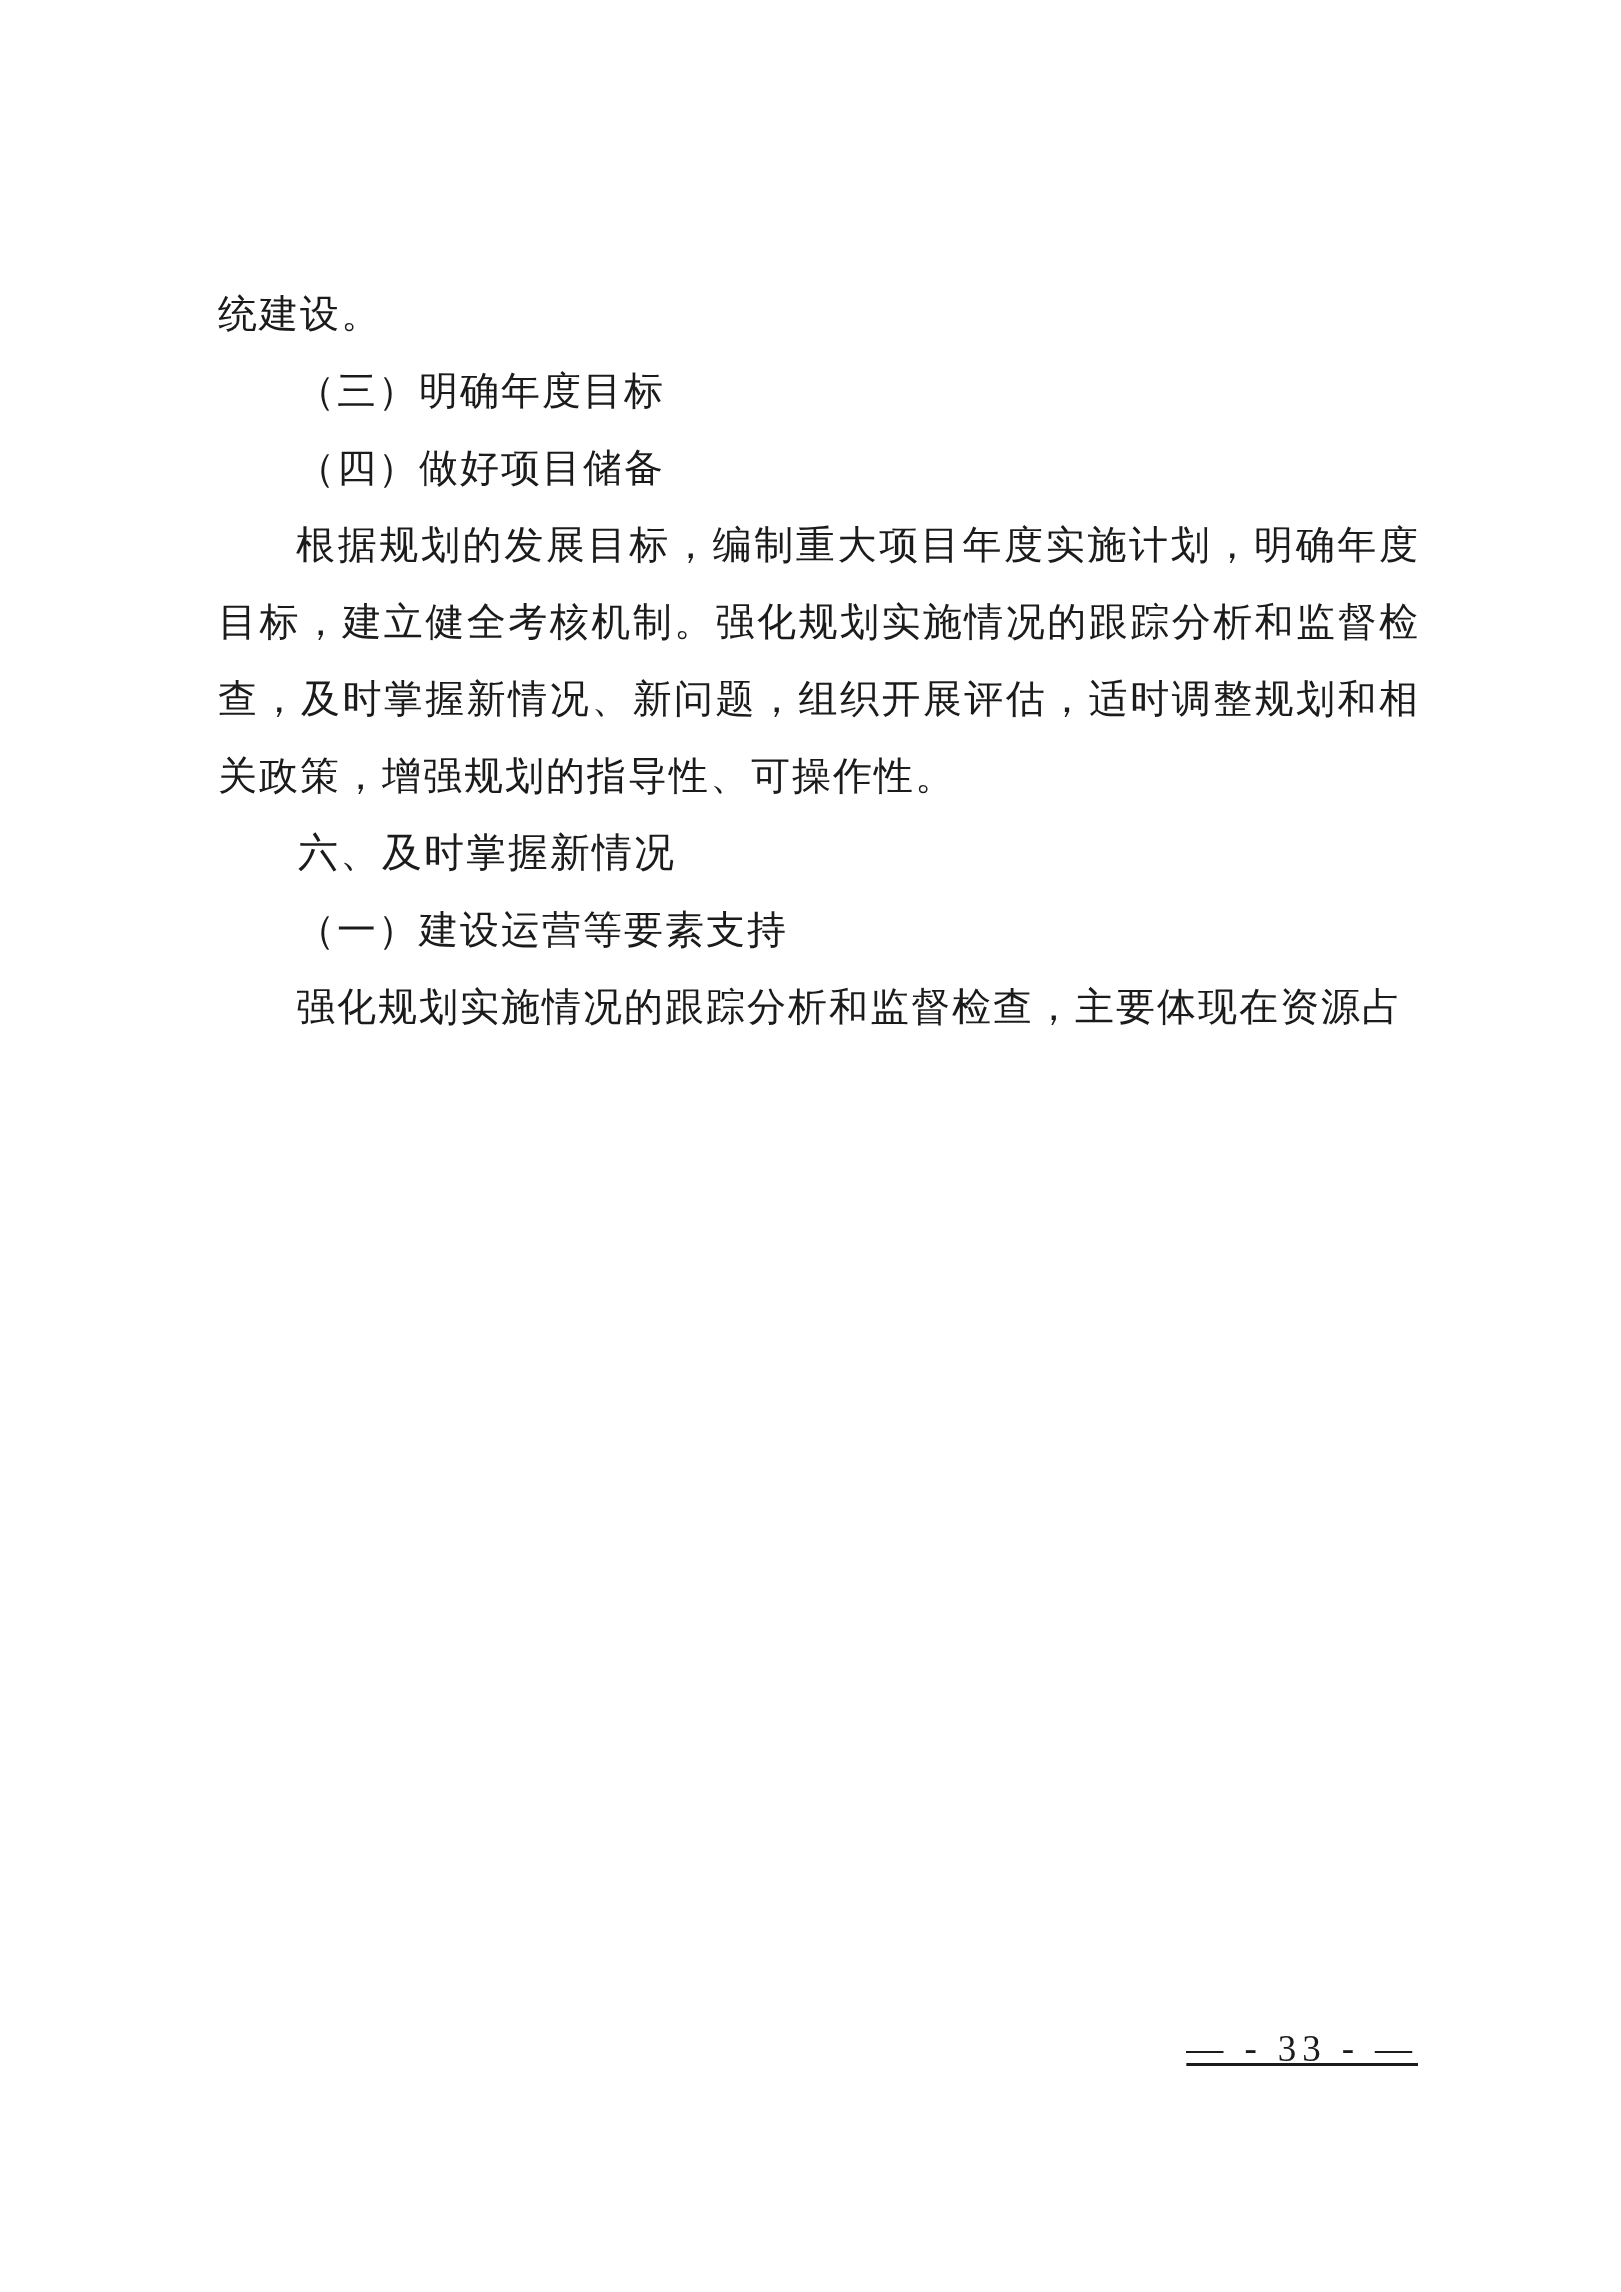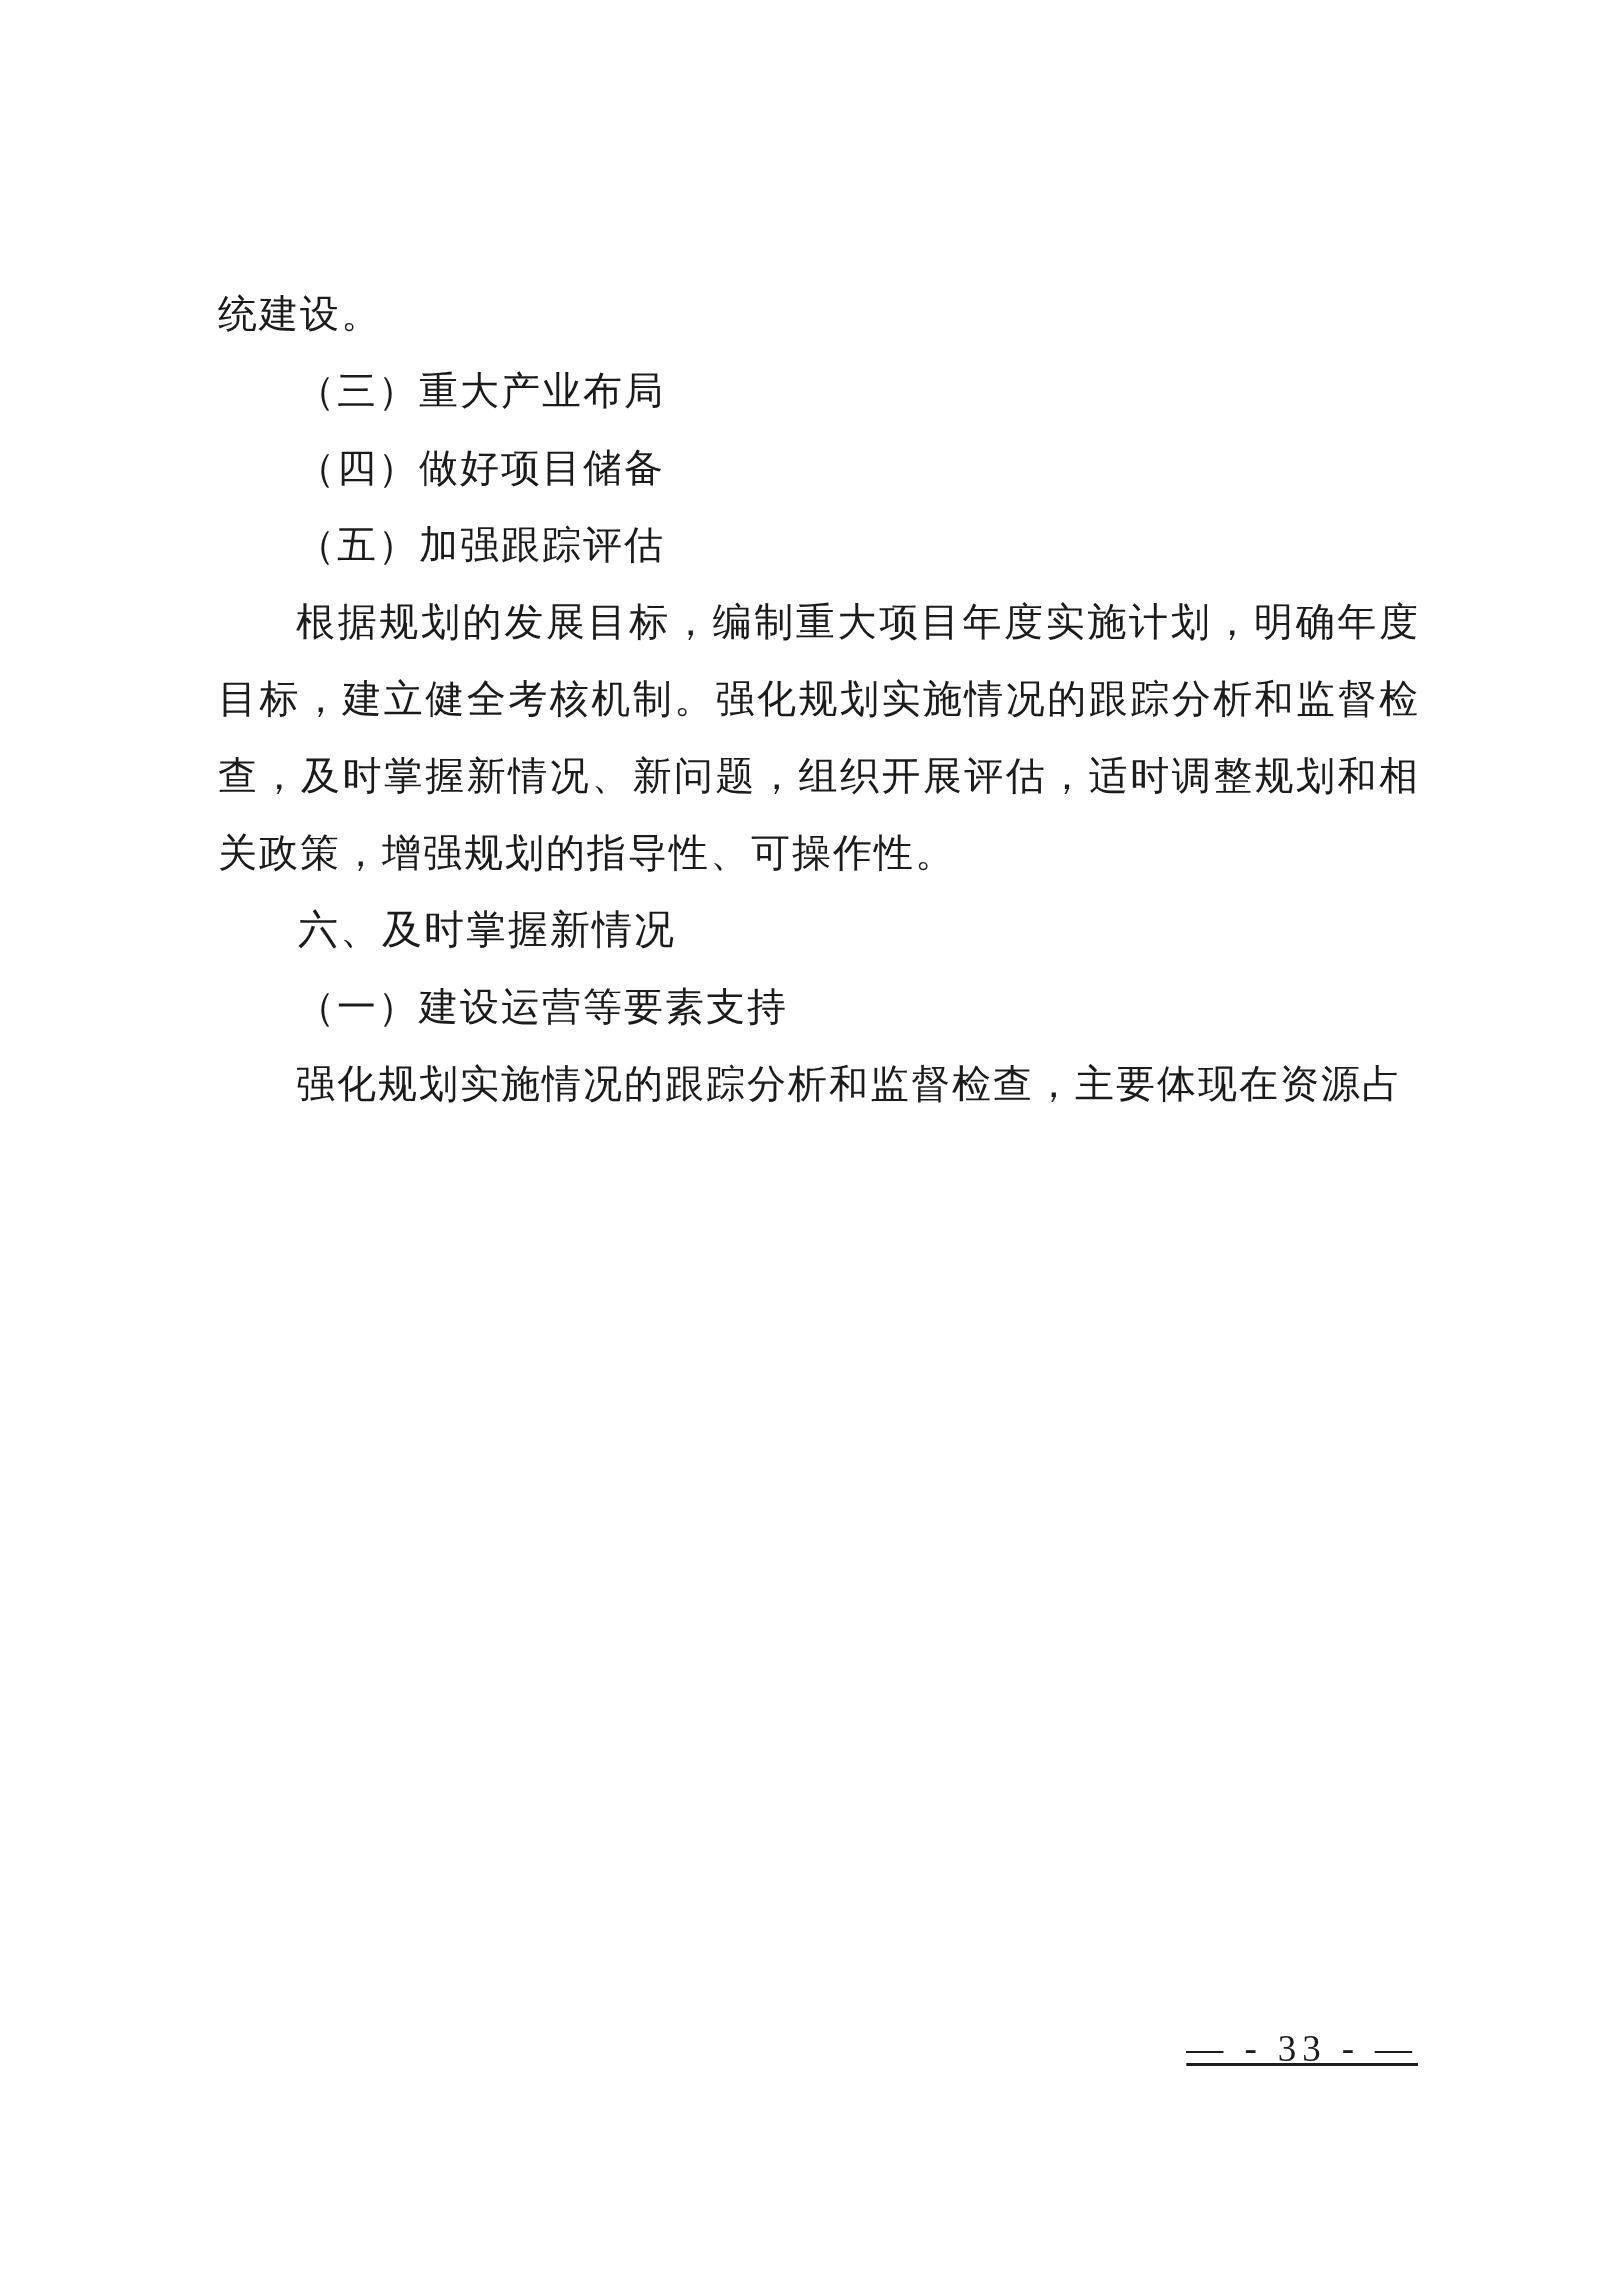--- a/index.html
+++ b/index.html
@@ -64,27 +64,26 @@
   }
 </style>
 </head>
 <body>
 
 <div class="page">
   <div class="body-text">
 
     <p class="para-continuation">统建设。</p>
 
-    <h3 class="sub-heading">（三）重大产业布局</h3>
+    <h3 class="sub-heading">（三）明确年度目标</h3>
 
 
     <h3 class="sub-heading">（四）做好项目储备</h3>
 
 
-    <h3 class="sub-heading">（五）加强跟踪评估</h3>
 
     <p class="para">根据规划的发展目标，编制重大项目年度实施计划，明确年度目标，建立健全考核机制。强化规划实施情况的跟踪分析和监督检查，及时掌握新情况、新问题，组织开展评估，适时调整规划和相关政策，增强规划的指导性、可操作性。</p>
 
     <h2 class="chapter-heading">六、及时掌握新情况</h2>
 
     <h3 class="sub-heading">（一）建设运营等要素支持</h3>
 
     <p class="para">强化规划实施情况的跟踪分析和监督检查，主要体现在资源占</p>
 
   </div>

